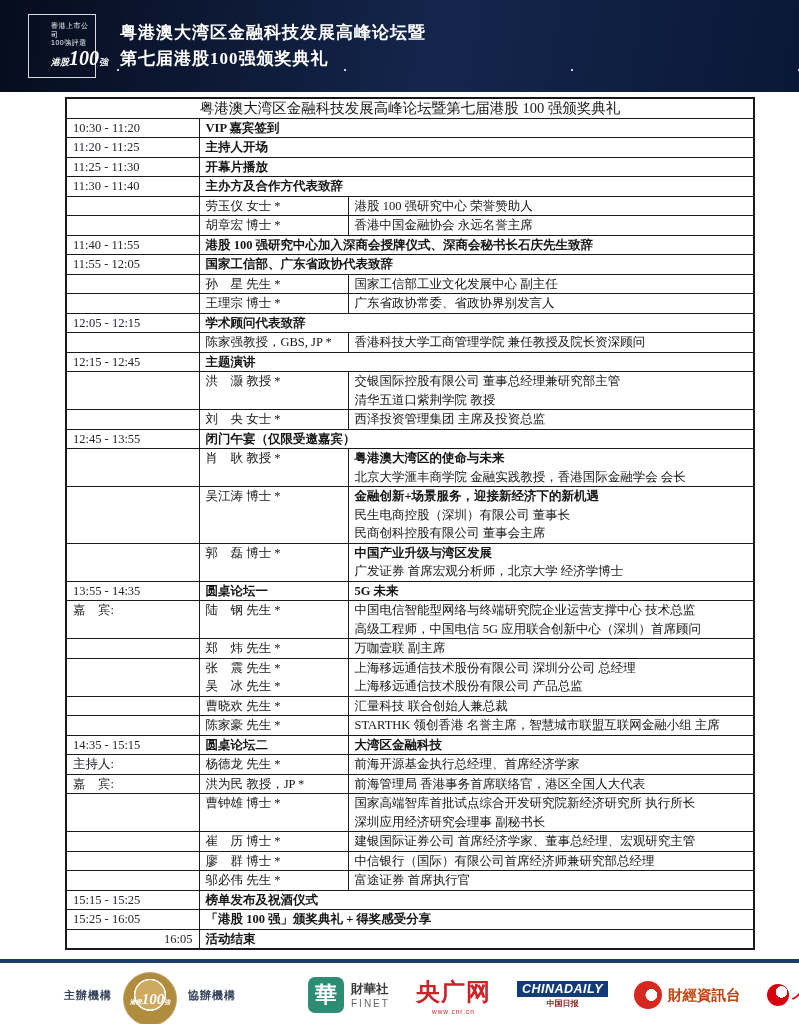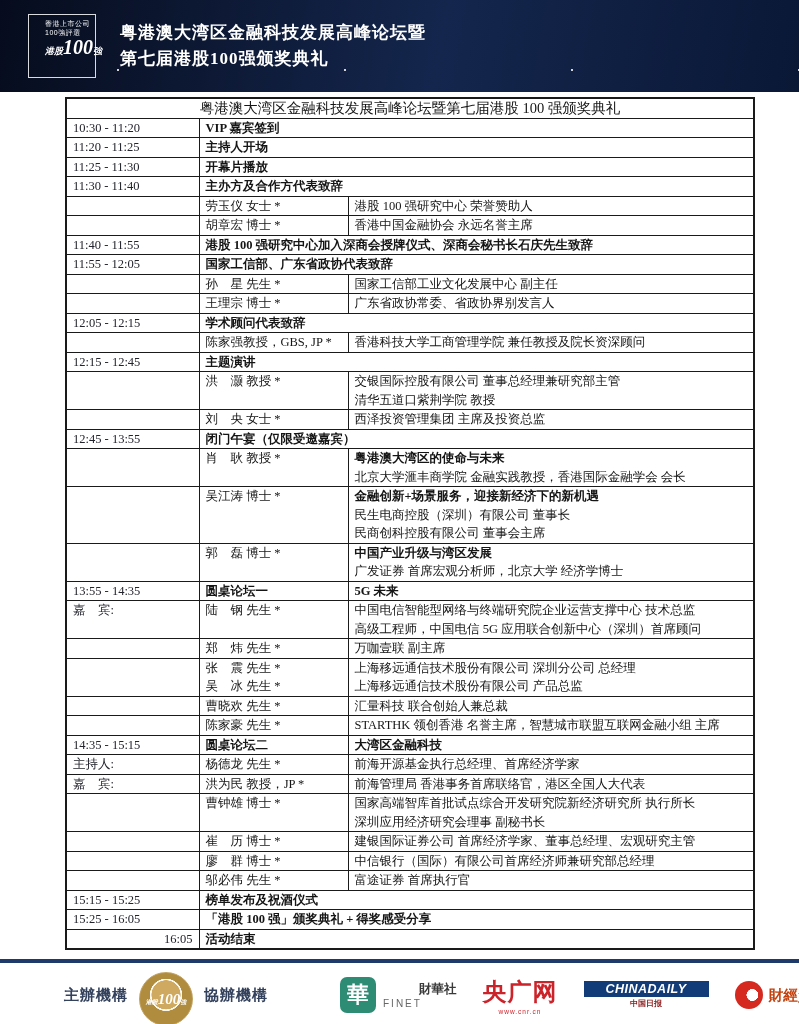--- a/index.html
+++ b/index.html
@@ -15,22 +15,22 @@
       radial-gradient(1px 1px at 64px 44px, rgba(255,255,255,.55) 50%, transparent 55%),
       radial-gradient(1.4px 1.4px at 118px 70px, rgba(255,255,255,.9) 50%, transparent 55%),
       radial-gradient(1px 1px at 156px 26px, rgba(255,255,255,.5) 50%, transparent 55%),
       radial-gradient(1px 1px at 40px 78px, rgba(255,255,255,.65) 50%, transparent 55%),
       linear-gradient(100deg, #060c1d 0%, #14264d 55%, #0a1836 100%);
     background-size:141px 87px, 193px 121px, 227px 149px, 173px 101px, 157px 95px, 100% 100%;
   }
   .logo-box {
     width:68px; height:64px; margin-left:28px; flex:0 0 auto;
     border:1px solid rgba(255,255,255,.85);
-    color:#fff; padding:5px 5px 3px 16px;
-    display:flex; flex-direction:column; justify-content:flex-start;
+    color:#fff; padding:5px 5px 3px 22px;
+    display:flex; flex-direction:column; justify-content:center;
   }
   .logo-top { font-size:7px; line-height:8.5px; letter-spacing:.5px; font-family:"Liberation Sans", sans-serif; }
   .logo-bottom { font-style:italic; white-space:nowrap; line-height:20px; }
   .logo-bottom .sm { font-size:9px; font-weight:bold; }
   .logo-bottom .big { font-size:20px; font-weight:bold; font-family:"Liberation Serif", serif; }
   .header-titles { margin-left:24px; color:#fff; font-weight:bold; font-size:17px; line-height:26px; letter-spacing:1px; }
 
   
   table.agenda {
     border-collapse:collapse; table-layout:fixed;
@@ -41,44 +41,44 @@
   table.agenda td { border:1px solid #1a1a1a; padding:0 6px; line-height:18.5px; vertical-align:top; }
   td.c-time  { font-family:"Liberation Serif", serif; color:#23232d; }
   td.c-title { text-align:center; font-size:14.5px; line-height:22px; }
   td.c-sec   { font-weight:bold; }
   .b { font-weight:bold; }
   tr:last-child td.c-time { text-align:right; }
 
   
   .footer-bar { height:4px; background:var(--navy-bar,#1d3a6b); margin-top:9px; }
   .footer { display:flex; align-items:center; padding:4px 6px 0 64px; height:60px; font-family:"Liberation Sans", sans-serif; }
-  .org-label { font-size:15px; font-weight:bold; color:#33415c; letter-spacing:1px; white-space:nowrap; }
+  .org-label { font-size:11px; font-weight:bold; color:#33415c; letter-spacing:1px; white-space:nowrap; }
   .badge {
     width:54px; height:54px; border-radius:50%; margin:0 11px; flex:0 0 auto; position:relative; top:4px;
     background:radial-gradient(circle at 50% 42%, #cfa95f 0 36%, #fdf8ee 37% 40%, var(--badge-gold,#b08d3e) 41% 100%);
     border:1px solid #c2a161;
     display:flex; align-items:center; justify-content:center;
     color:#fff; font-style:italic; white-space:nowrap;
   }
   .badge .sm { font-size:6px; font-weight:bold; }
   .badge .big { font-size:15px; font-weight:bold; font-family:"Liberation Serif", serif; }
   .logos { display:flex; align-items:center; margin-left:72px; gap:26px; }
   .logo-item { display:flex; align-items:center; white-space:nowrap; }
   .finet-sq {
     width:36px; height:36px; border-radius:7px; background:var(--finet-green,#2e8b74);
     color:#fff; font-size:22px; font-family:"Liberation Serif", serif; font-weight:bold;
     display:flex; align-items:center; justify-content:center; margin-right:7px;
   }
-  .finet-t1 { font-size:12.5px; color:#3a3a3a; font-weight:bold;margin-left:36px; }
+  .finet-t1 { font-size:12.5px; color:#3a3a3a; font-weight:bold; }
   .finet-t2 { font-size:10px; color:#666; letter-spacing:2px; }
   .cnr { text-align:center; }
   .cnr-t1 { font-size:24px; font-weight:bold; color:var(--cnr-red,#cc2229); font-family:"Liberation Serif", serif; letter-spacing:1px;text-align:center; }
   .cnr-t2 { font-size:6.5px; color:var(--cnr-red,#cc2229); letter-spacing:1px; }
   .cd { text-align:center; }
-  .cd-t1 { background:var(--chinadaily-navy,#123c78); color:#fff; font-size:12.5px; font-weight:bold; font-style:italic; padding:1px 22px; letter-spacing:.5px; }
+  .cd-t1 { background:var(--chinadaily-navy,#123c78); color:#fff; font-size:12.5px; font-weight:bold; font-style:italic; padding:1px 5px; letter-spacing:.5px; }
   .cd-t2 { font-size:8px; color:var(--chinadaily-sub,#8b1a1a); font-weight:bold; margin-top:1px; }
   .cj-circle {
     width:28px; height:28px; border-radius:50%; margin-right:6px; flex:0 0 auto;
     background:radial-gradient(circle at 62% 50%, #fff 0 26%, var(--caijing-red,#d5281e) 27% 100%);
   }
   .cj-t { font-size:14.5px; color:#c2410c; font-weight:bold; }
   .ppl-circle {
     width:22px; height:22px; border-radius:50%; margin-right:4px; flex:0 0 auto;
     background:radial-gradient(circle at 66% 36%, #fff 0 28%, var(--people-red,#d6000f) 29% 100%);
   }

